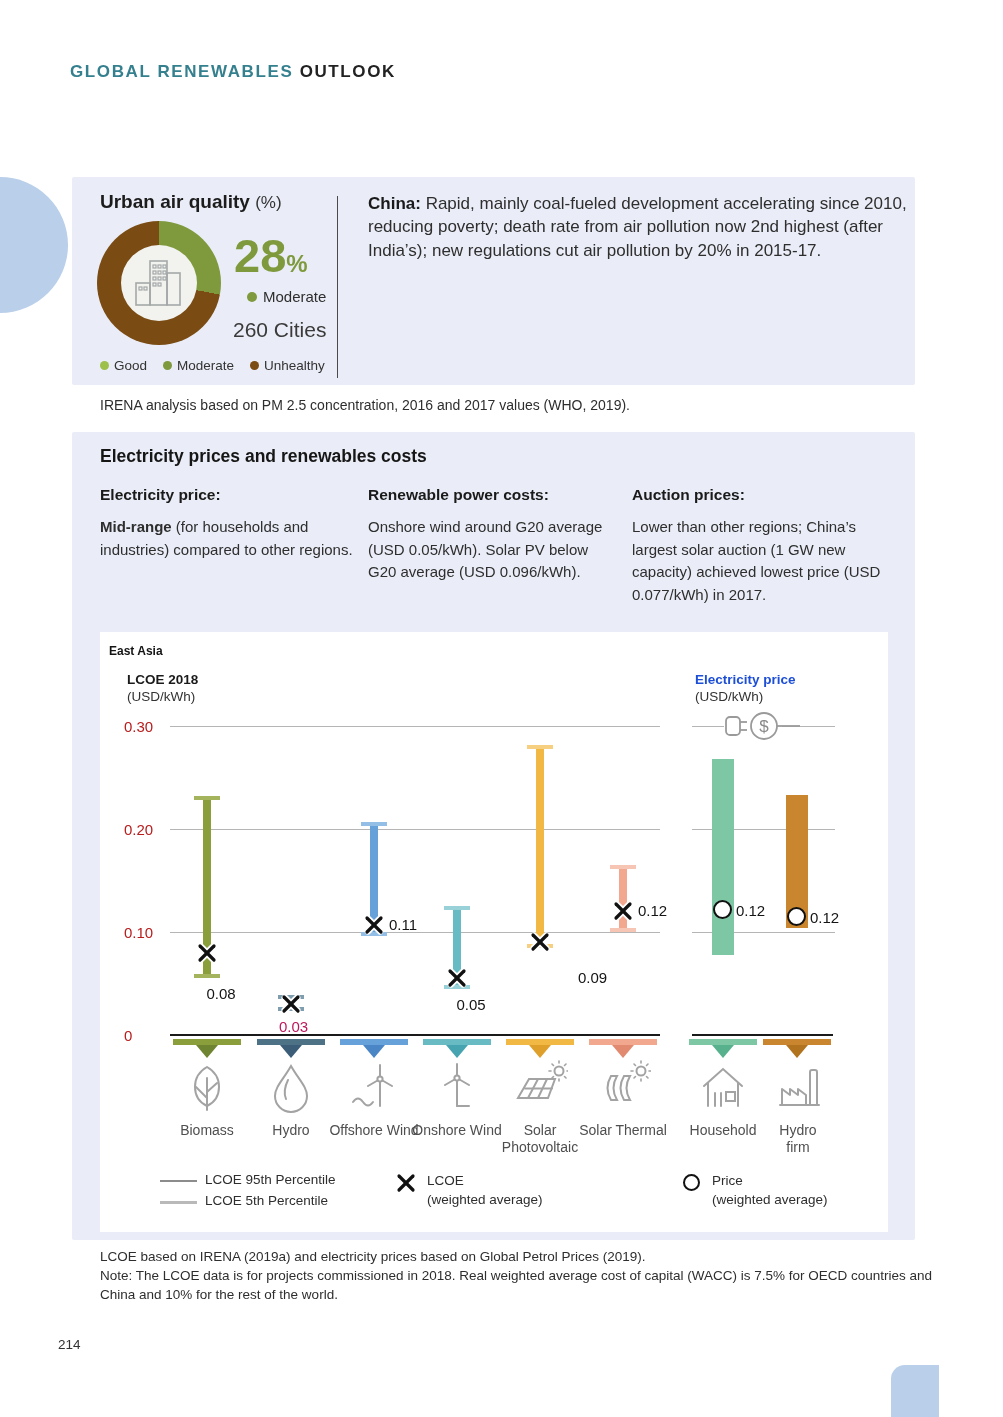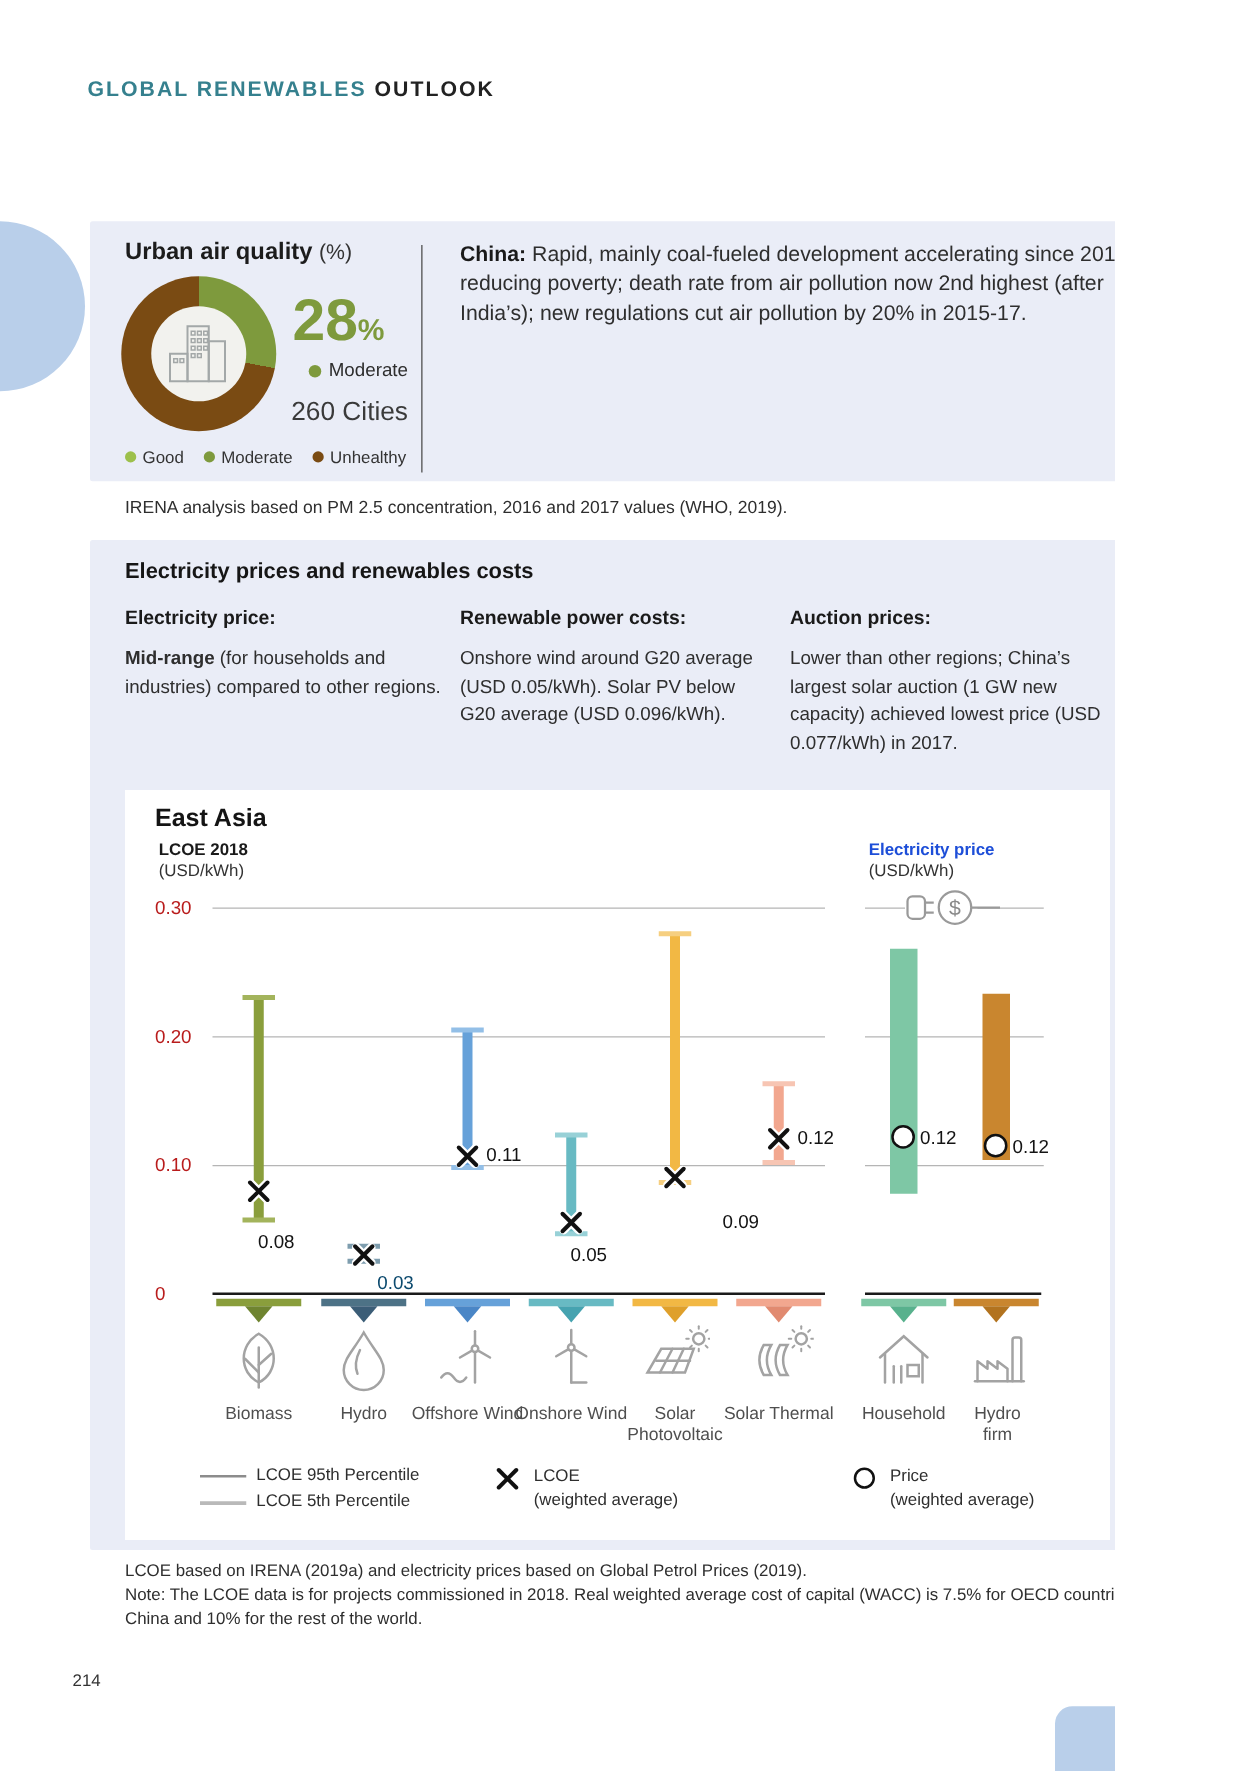--- a/index.html
+++ b/index.html
@@ -1,17 +1,17 @@
 <!DOCTYPE html>
 <html><head>
 <meta charset="utf-8">
 <style>
   html,body{margin:0;padding:0;background:#ffffff;}
   body{font-family:"Liberation Sans","DejaVu Sans",sans-serif;color:#2b2b2b;}
-  #page{position:relative;width:892px;height:1417px;background:#ffffff;overflow:hidden;}
+  #page{position:relative;width:892px;height:1417px;background:#ffffff;overflow:hidden;padding-left:47px;}
   .abs{position:absolute;}
 
   
   .hdr{left:70px;top:62px;font-size:17px;font-weight:700;letter-spacing:1.6px;}
   .hdr .t1{color:#35808e;}
   .hdr .t2{color:#222;}
 
   
   .corner-circle{left:-68px;top:177px;width:136px;height:136px;border-radius:50%;background:#b9cfea;}
   .corner-tab{right:-16px;bottom:-16px;width:64px;height:68px;border-radius:14px;background:#b9cfea;}
@@ -47,21 +47,21 @@
   .p2-title{left:100px;top:446px;font-size:17.5px;font-weight:700;color:#161616;}
   .col{top:483px;font-size:15px;line-height:1.5;color:#2e2e2e;}
   .col .h{font-weight:700;color:#1a1a1a;margin:0 0 10px 0;font-size:15.5px;}
   .col p{margin:0;}
   .col1{left:100px;width:256px;}
   .col2{left:368px;width:250px;}
   .col3{left:632px;width:262px;}
 
   
   .card{left:100px;top:632px;width:788px;height:600px;background:#ffffff;}
-  .ch-title{left:24px;top:12px;font-size:20px;font-weight:700;color:#141414;}
+  .ch-title{left:9px;top:12px;font-size:12px;font-weight:700;color:#141414;}
   .ax-l1{left:27px;top:40px;font-size:13.5px;font-weight:700;color:#1a1a1a;}
   .ax-l2{left:27px;top:57px;font-size:13.5px;color:#333;}
   .ax-r1{left:595px;top:40px;font-size:13.5px;font-weight:700;color:#1d4ed8;}
   .ax-r2{left:595px;top:57px;font-size:13.5px;color:#333;}
   .ytick{width:44px;text-align:left;font-size:15px;color:#b91c1c;left:24px;}
   .grid{height:1px;background:#b5b5b5;}
   .zline{height:2px;background:#1a1a1a;}
   .cat{top:428px;width:96px;text-align:center;}
   .cat svg{display:block;margin:0 auto;}
   .cat .lbl{margin-top:6px;font-size:14px;line-height:1.18;color:#4f4f4f;}
@@ -231,21 +231,21 @@
         <div style="left: 181px; top: 362.1px; width: 20px; height: 20px; position: absolute;"><svg width="20" height="20" viewBox="0 0 20 20">
             <g stroke="#fff" stroke-width="7" stroke-linecap="round">
               <line x1="4" y1="4" x2="16" y2="16"></line>
               <line x1="16" y1="4" x2="4" y2="16"></line>
             </g>
             <g stroke="#111" stroke-width="3.2" stroke-linecap="round">
               <line x1="3" y1="3" x2="17" y2="17"></line>
               <line x1="17" y1="3" x2="3" y2="17"></line>
             </g>
           </svg></div>
-        <div style="font-size: 15px; color: #0c4a6e; white-space: nowrap; position: absolute; left: 179px; top: 386.25px; width: 52px; text-align: right;">0.03</div>
+        <div style="font-size: 15px; color: #be185d; white-space: nowrap; position: absolute; left: 179px; top: 386.25px; width: 52px; text-align: left;">0.03</div>
         <div style="left: 157px; top: 407px; width: 68px; height: 6px; background: rgb(77, 114, 134); position: absolute;"></div>
         <div style="left: 180px; top: 413px; width: 0px; height: 0px; border-left: 11px solid transparent; border-right: 11px solid transparent; border-top: 13px solid rgb(59, 93, 119); position: absolute;"></div>
         <div style="left: 270px; top: 191.85px; width: 8px; height: 110.21px; background: rgb(102, 161, 217); position: absolute;"></div>
         <div style="left: 261px; top: 189.85px; width: 26px; height: 4px; background: rgb(147, 191, 231); position: absolute;"></div>
         <div style="left: 261px; top: 300.06px; width: 26px; height: 4px; background: rgb(147, 191, 231); position: absolute;"></div>
         <div style="left: 264px; top: 282.79px; width: 20px; height: 20px; position: absolute;"><svg width="20" height="20" viewBox="0 0 20 20">
             <g stroke="#fff" stroke-width="7" stroke-linecap="round">
               <line x1="4" y1="4" x2="16" y2="16"></line>
               <line x1="16" y1="4" x2="4" y2="16"></line>
             </g>

